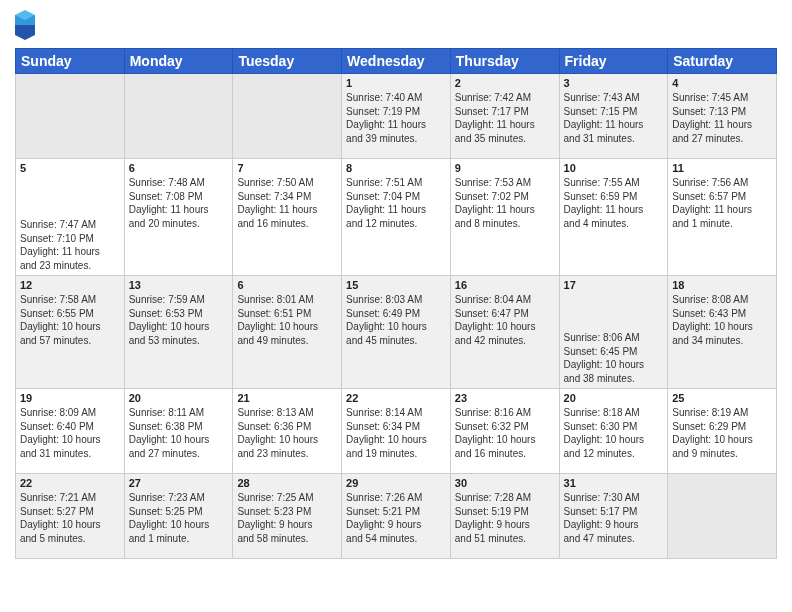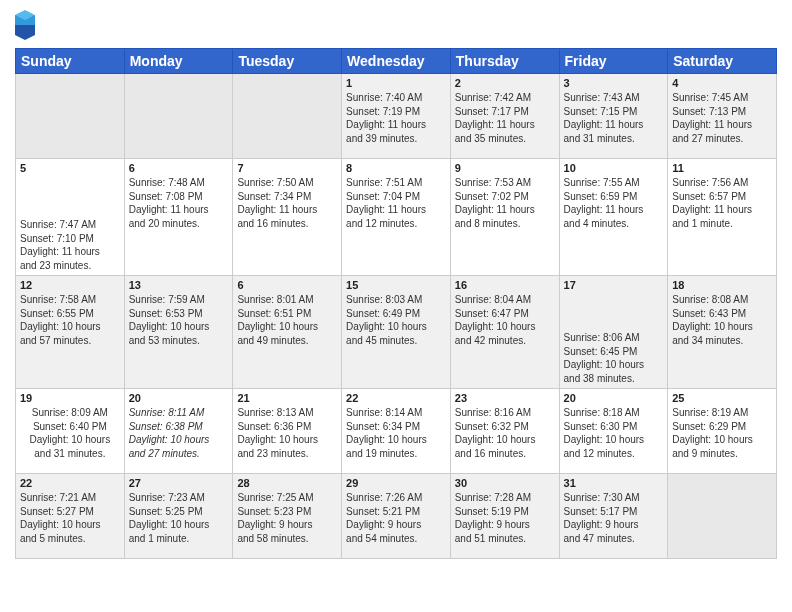--- a/index.html
+++ b/index.html
@@ -263,28 +263,28 @@
             <span class="day-number">18</span>
             <div class="day-info" style="white-space: pre-line;">Sunrise: 8:08 AM
 Sunset: 6:43 PM
 Daylight: 10 hours
 and 34 minutes.</div>
           </td>
         </tr>
         <tr>
           <td>
             <span class="day-number">19</span>
-            <div class="day-info" style="white-space: pre-line; text-align: center;">Sunrise: 8:09 AM
+            <div class="day-info" style="white-space: pre-line;">Sunrise: 8:09 AM
 Sunset: 6:40 PM
 Daylight: 10 hours
 and 31 minutes.</div>
           </td>
           <td>
             <span class="day-number">20</span>
-            <div class="day-info" style="white-space: pre-line; font-style: italic;">Sunrise: 8:11 AM
+            <div class="day-info" style="white-space: pre-line;">Sunrise: 8:11 AM
 Sunset: 6:38 PM
 Daylight: 10 hours
 and 27 minutes.</div>
           </td>
           <td>
             <span class="day-number">21</span>
             <div class="day-info" style="white-space: pre-line;">Sunrise: 8:13 AM
 Sunset: 6:36 PM
 Daylight: 10 hours
 and 23 minutes.</div>

